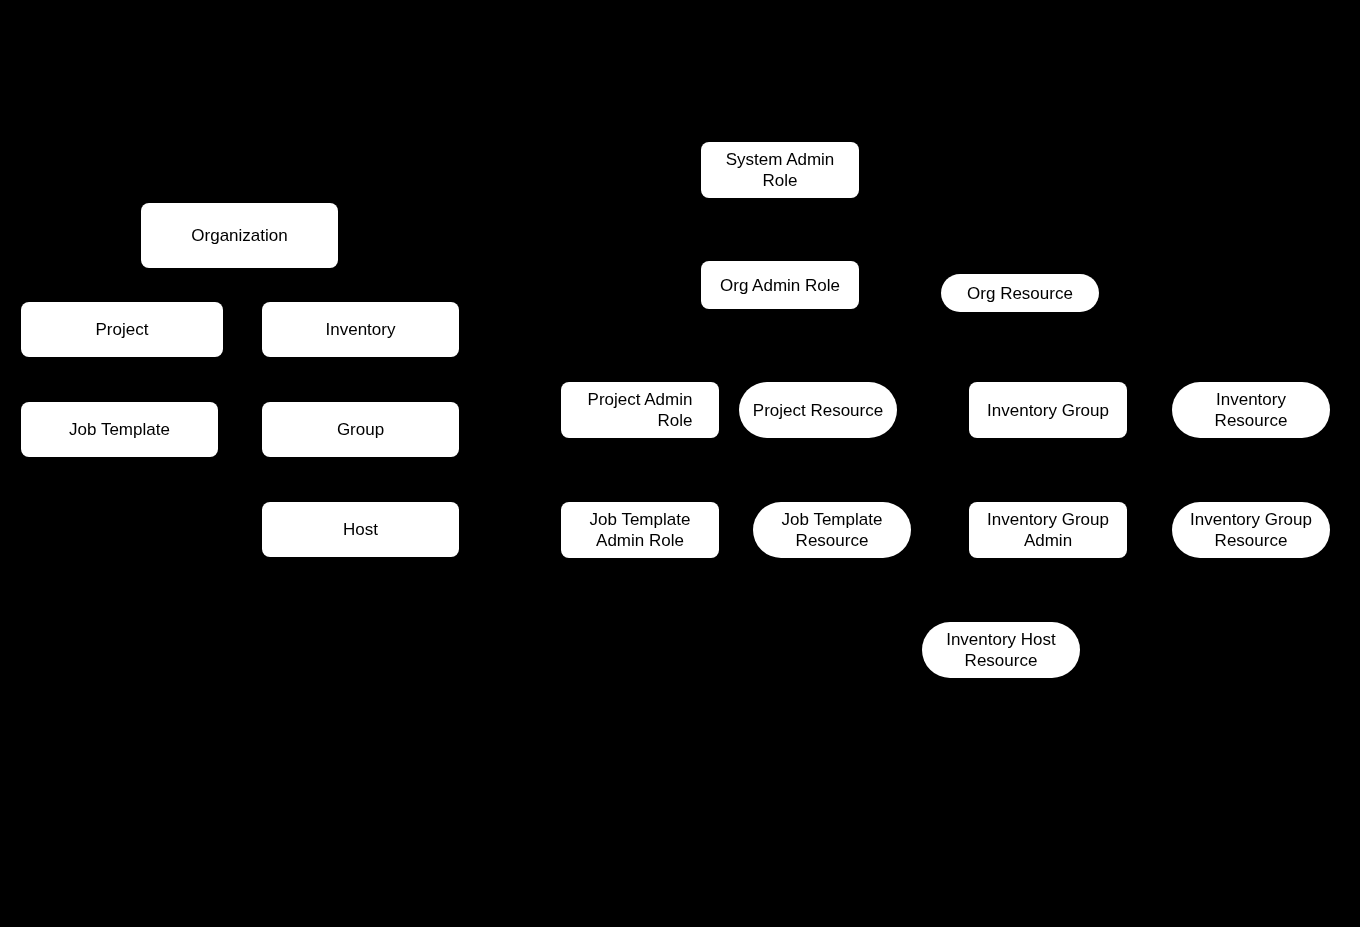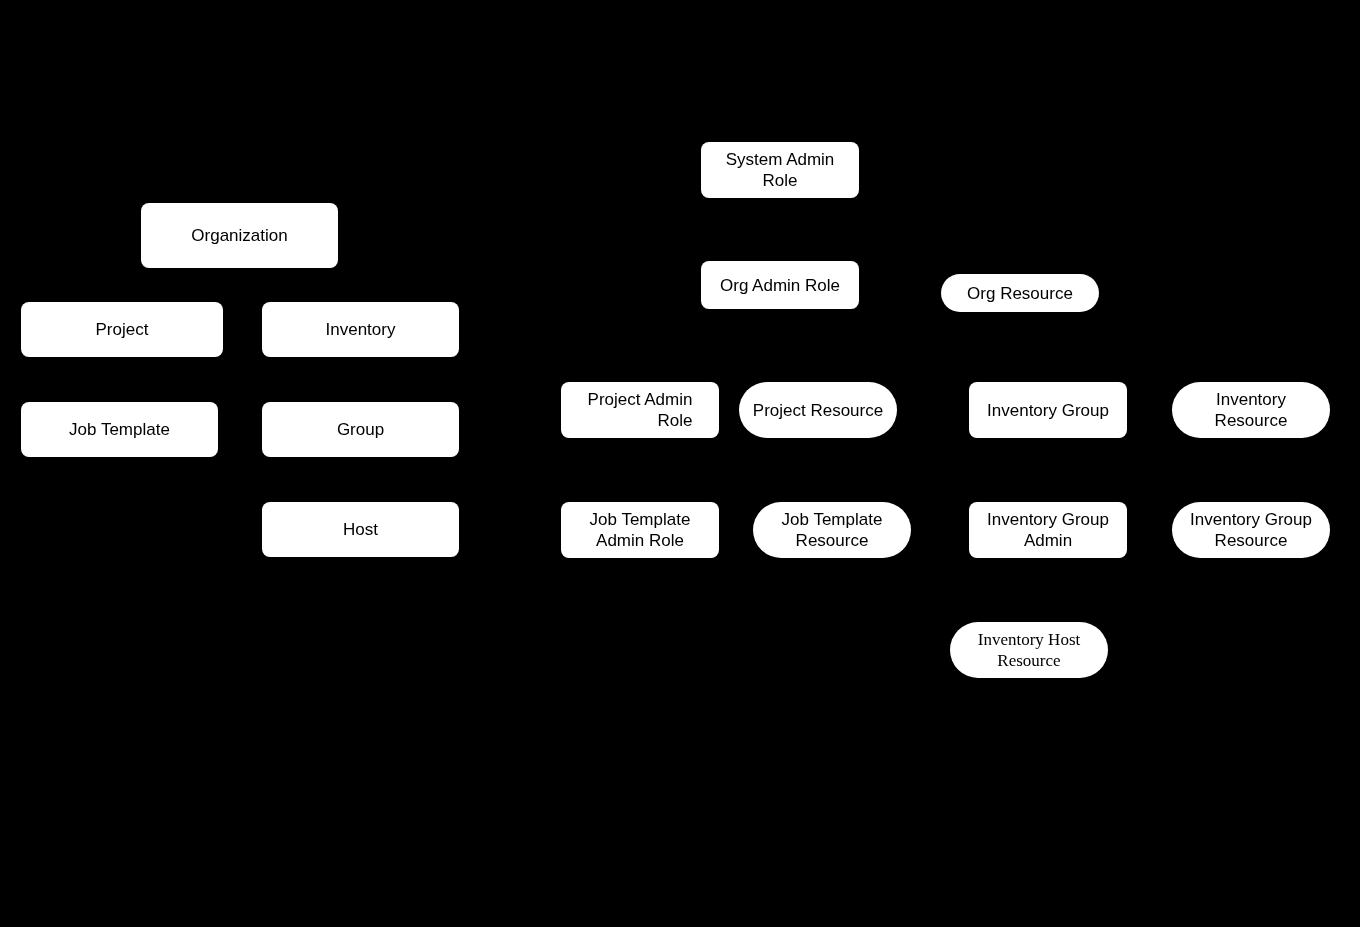--- a/index.html
+++ b/index.html
@@ -73,16 +73,16 @@
 
   <div class="node stadium" style="left:753px; top:502px; width:158px; height:56px;">Job Template
 Resource</div>
 
   <div class="node rect" style="left:969px; top:502px; width:158px; height:56px;">Inventory Group
 Admin</div>
 
   <div class="node stadium" style="left:1172px; top:502px; width:158px; height:56px;">Inventory Group
 Resource</div>
 
-  <div class="node stadium" style="left:950px; top:622px; width:158px; height:56px;font-family:Liberation Serif, serif;">Inventory Host
+  <div class="node stadium" style="left:922px; top:622px; width:158px; height:56px;">Inventory Host
 Resource</div>
 
 </div>
 
 </body></html>

